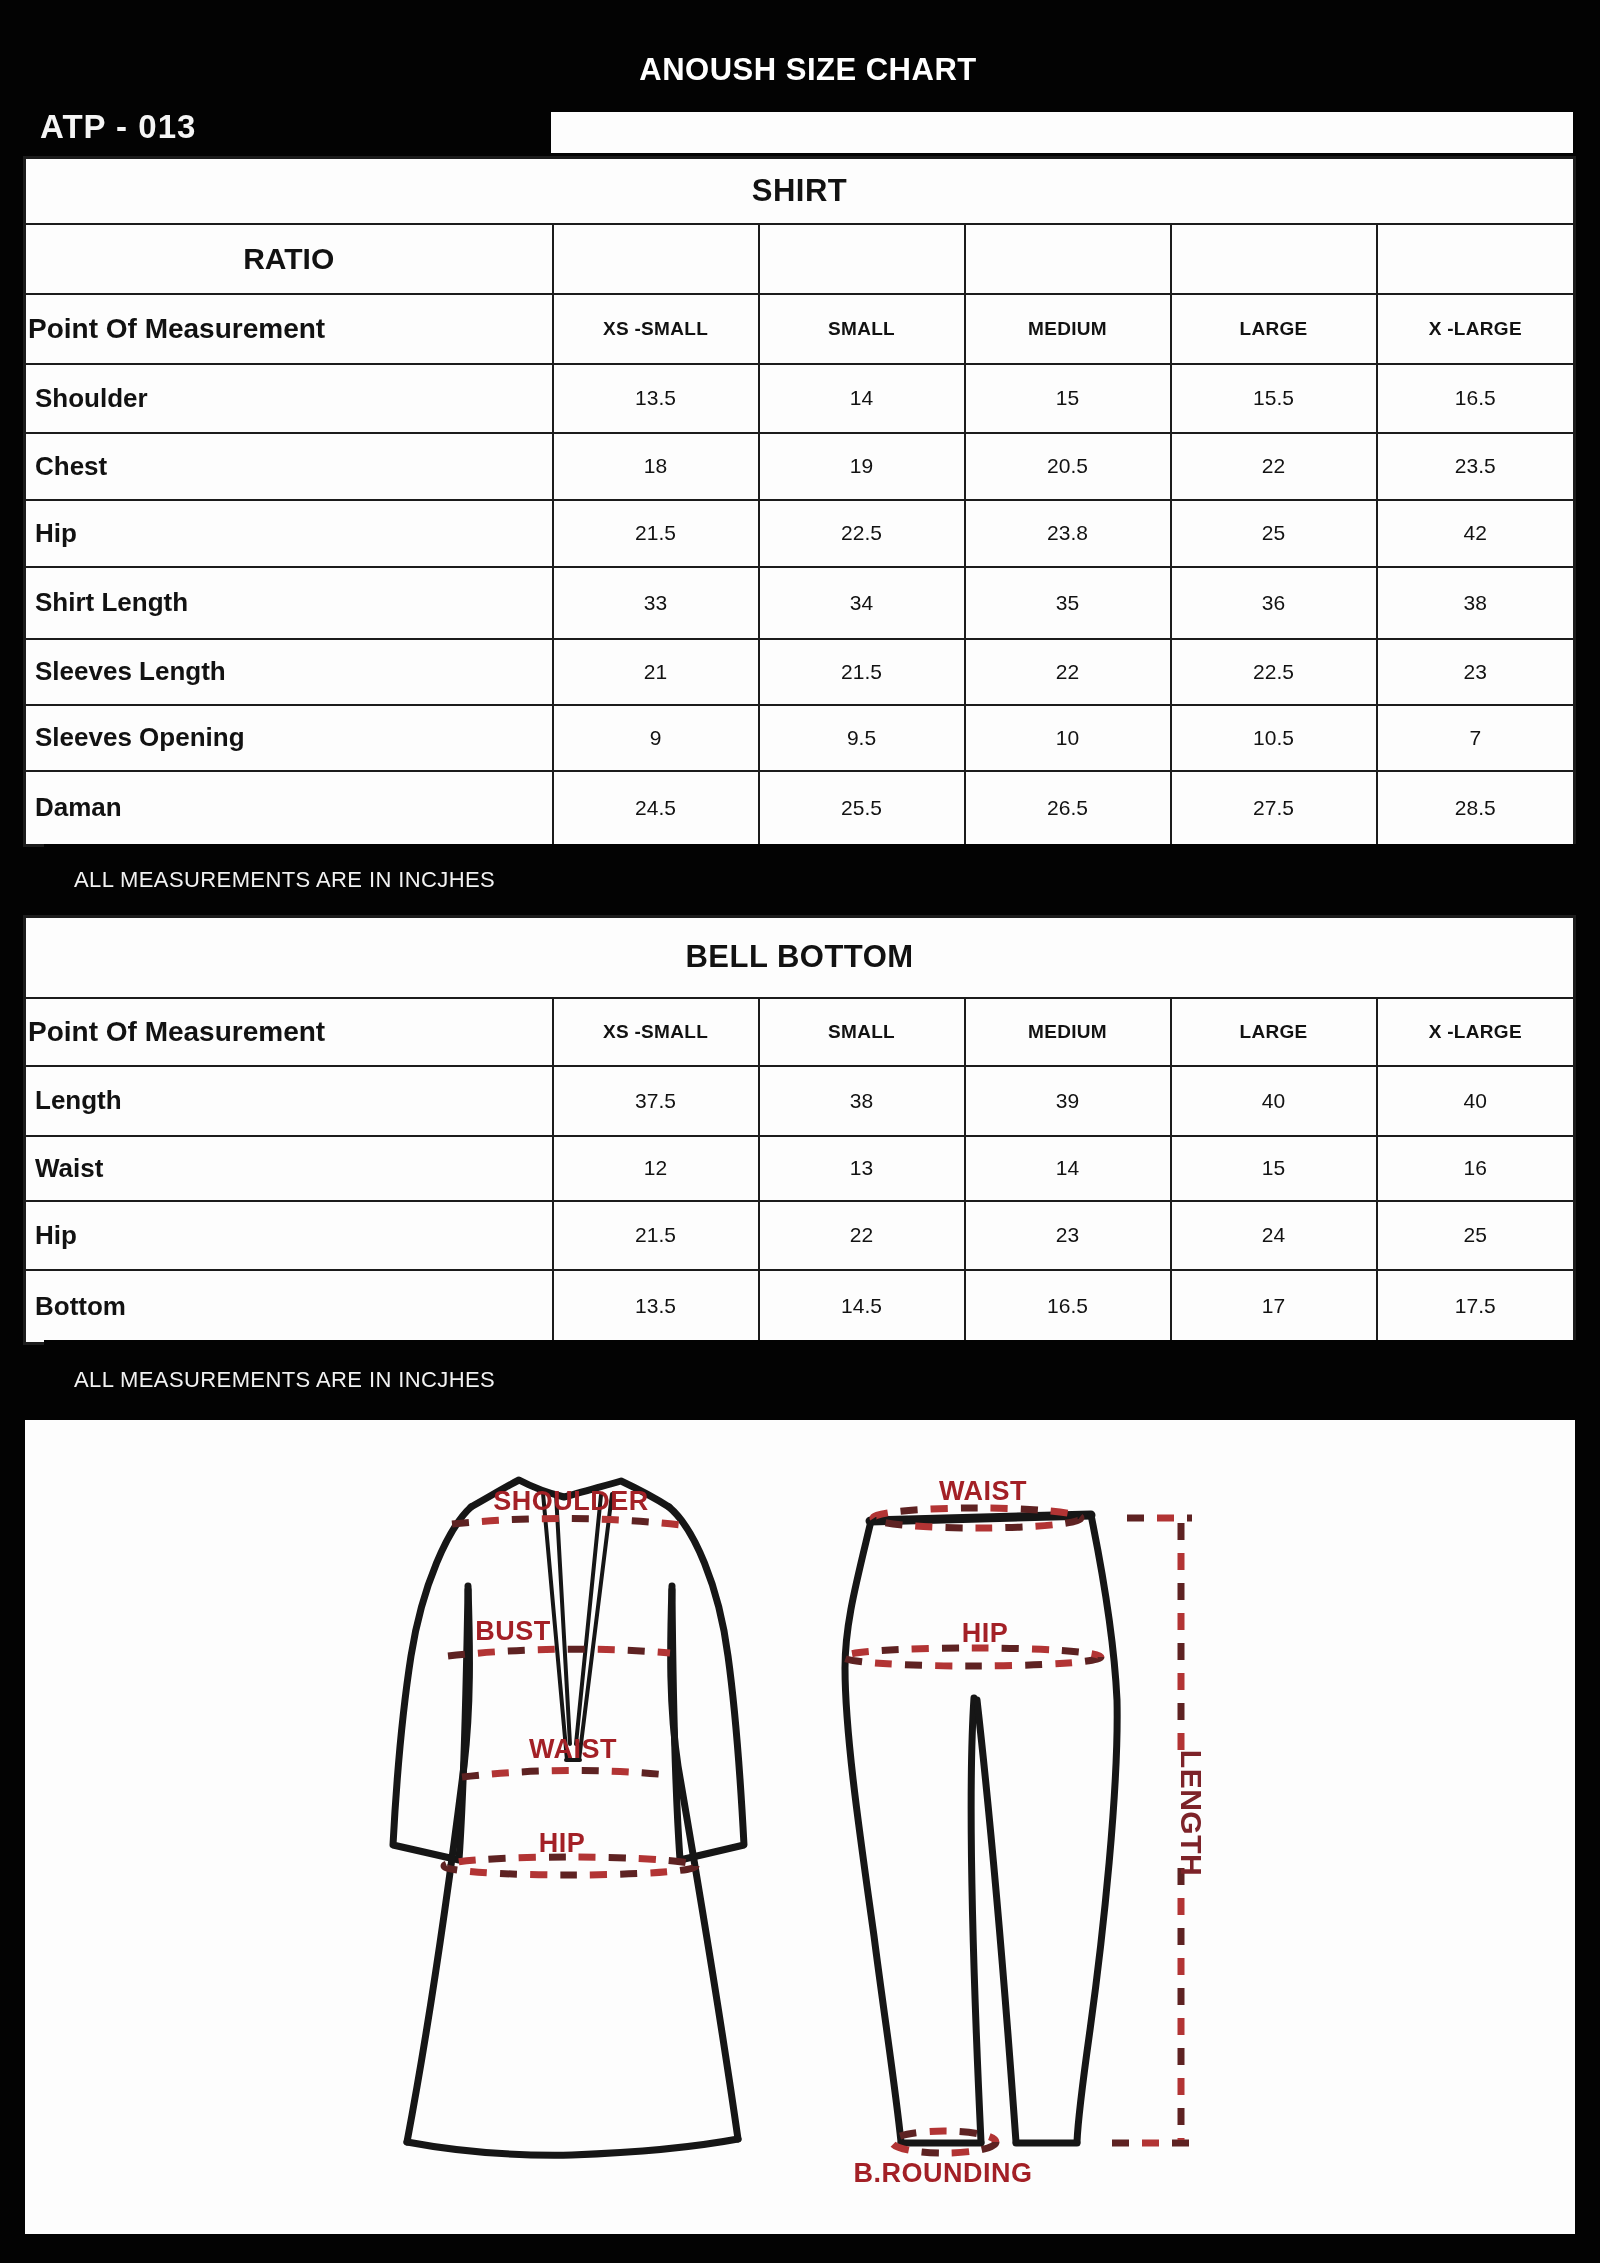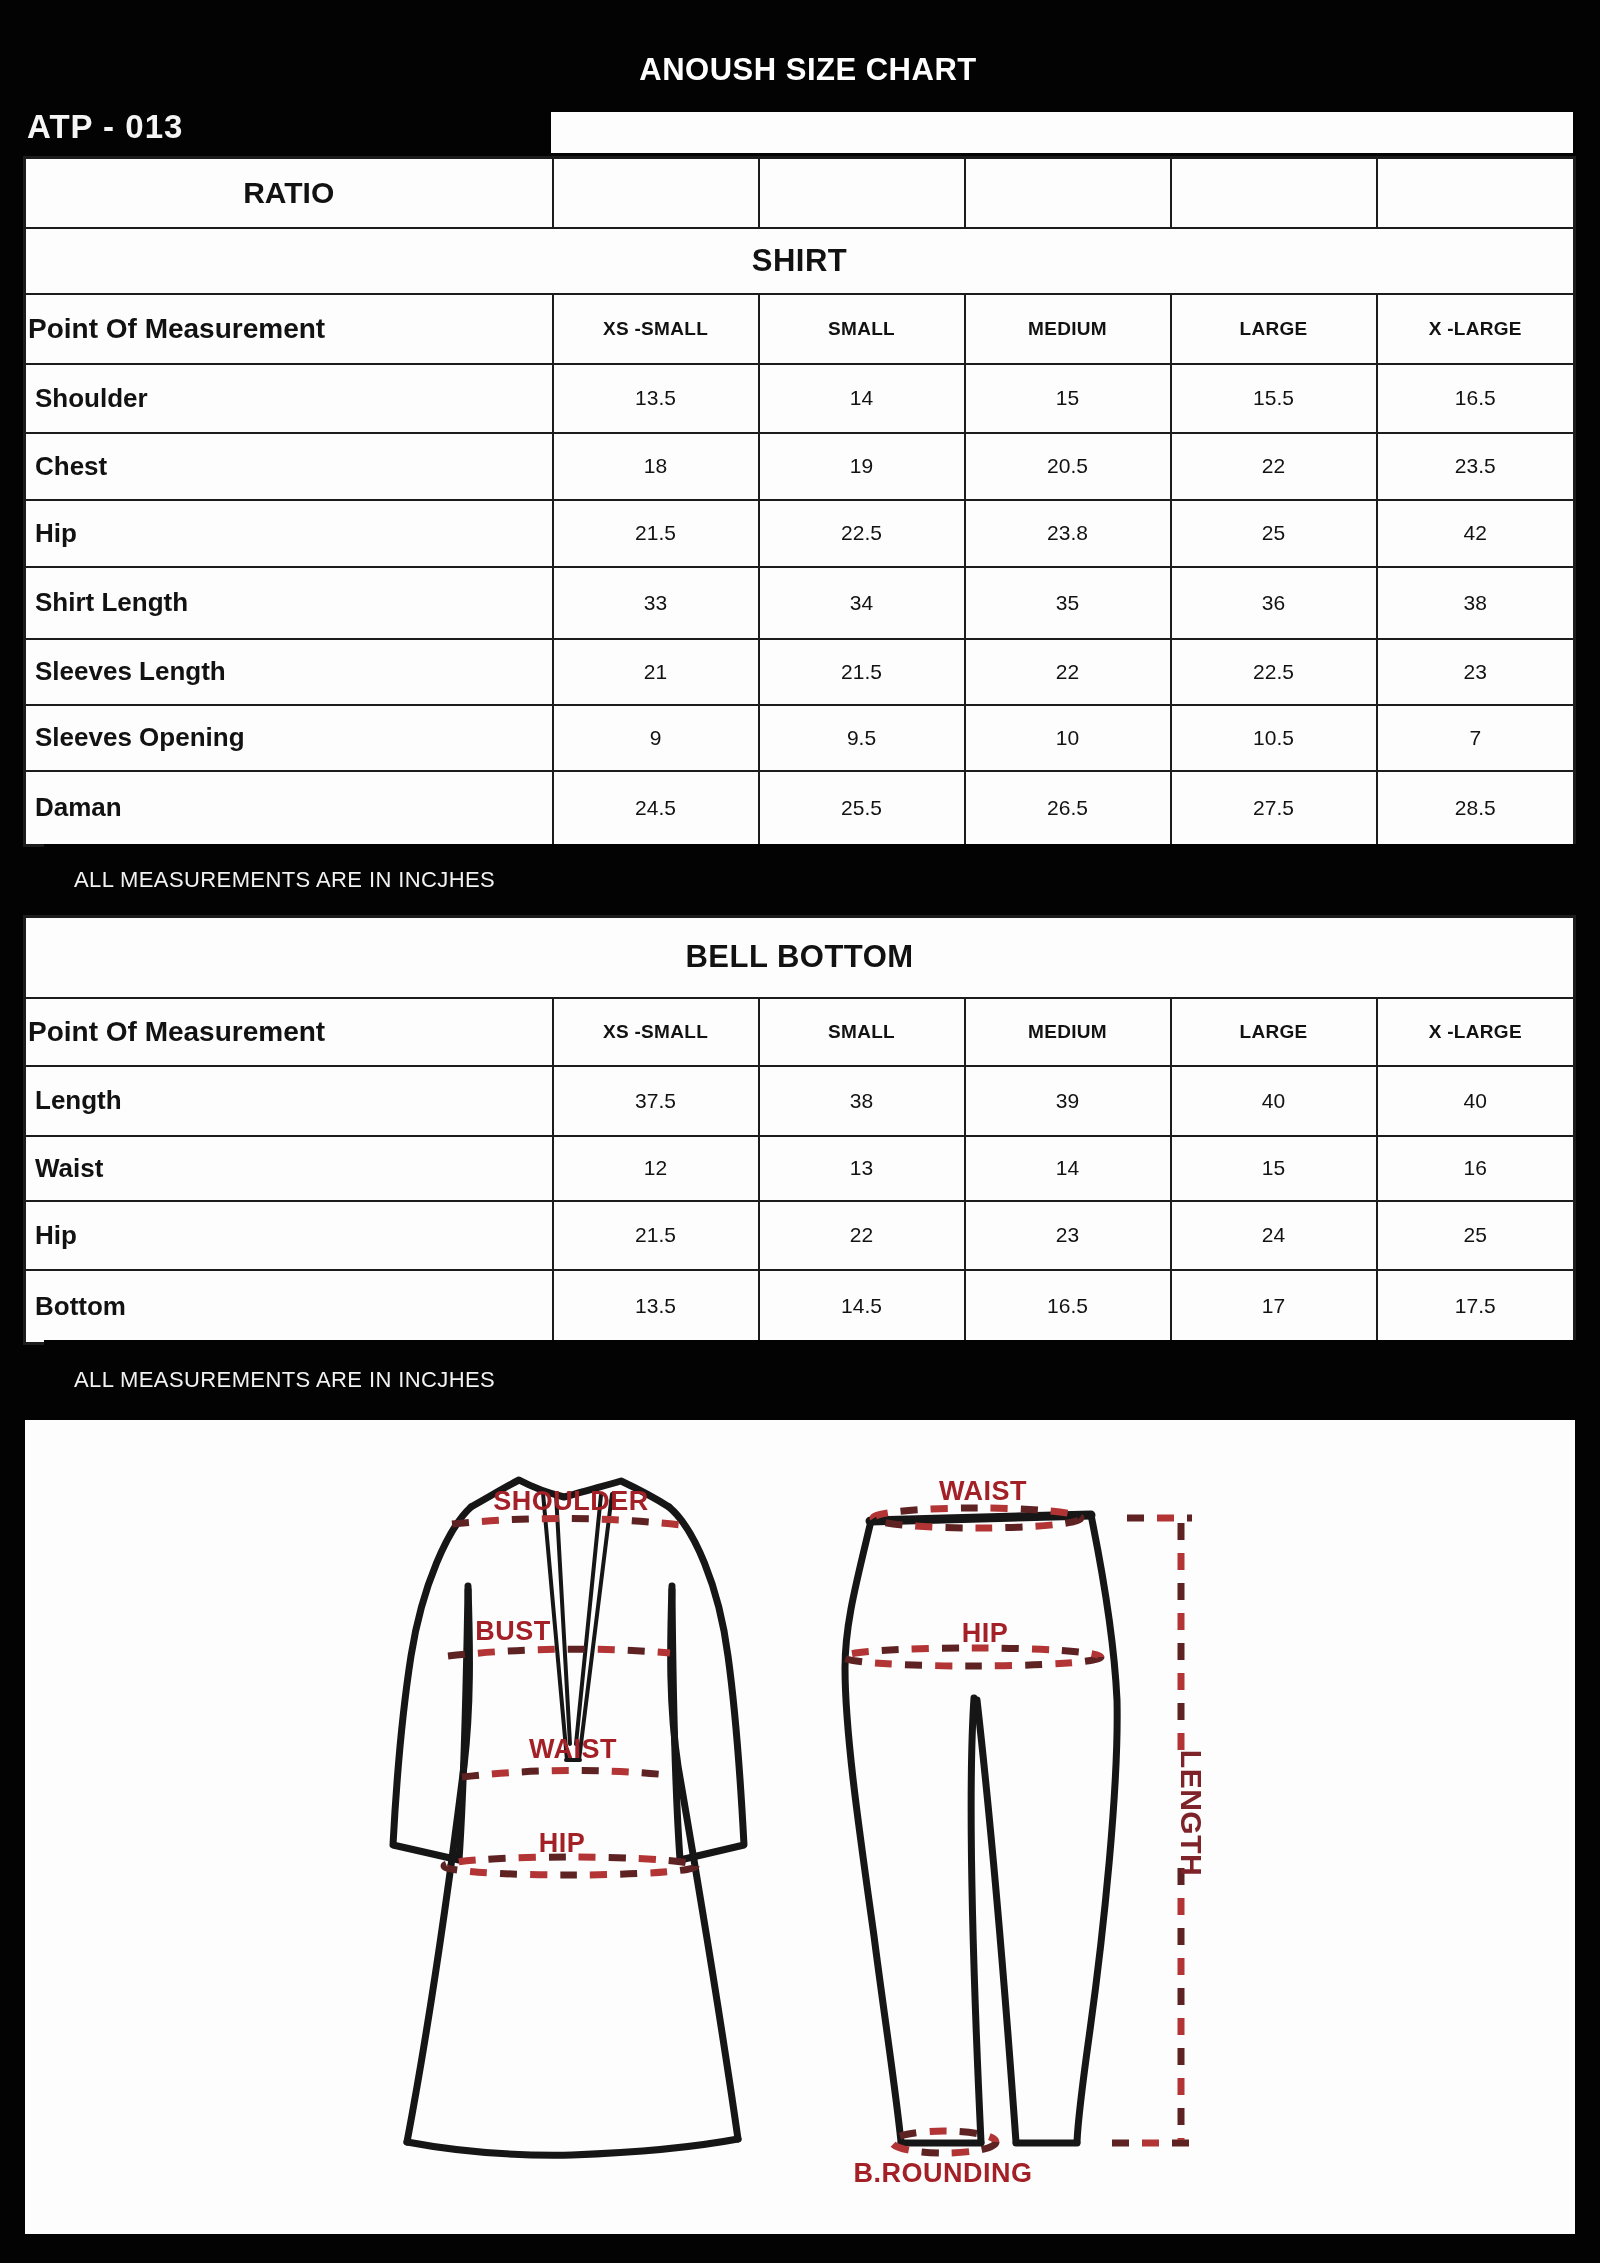--- a/index.html
+++ b/index.html
@@ -11,21 +11,21 @@
     overflow: hidden;
   }
   
   .page-title {
     position:absolute; top:52px; left:0; width:1600px;
     text-align:center; color:#fff; font-size:31px; font-weight:600;
     letter-spacing:.5px;
     margin-left:8px;
   }
   .product-code {
-    position:absolute; top:108px; left:27px;
+    position:absolute; top:108px; left:40px;
     color:#f5f5f5; font-size:33px; font-weight:600; letter-spacing:1px;
   }
   .product-code-bar {
     position:absolute; top:112px; left:551px; width:1022px; height:41px;
     background: var(--paper,#fefefe);
   }
   
   table.sheet {
     position:absolute; left:23px; width:1550px;
     border-collapse:collapse; table-layout:fixed;
@@ -86,30 +86,30 @@
 <table class="sheet" id="shirt-table">
   <colgroup>
     <col style="width:528px">
       <col style="width:206px">
       <col style="width:206px">
     <col style="width:206px">
       <col style="width:206px">
       <col style="width:198px">
   </colgroup>
   <tbody>
-      <tr style="height:70px">
+      <tr style="height:66px">
+    <td class="tbl-title" colspan="6">SHIRT</td>
+  </tr>
+  <tr style="height:70px">
     <td class="ratio">RATIO</td>
     <td></td>
     <td></td>
     <td></td>
     <td></td>
     <td></td>
-  </tr>
-  <tr style="height:66px">
-    <td class="tbl-title" colspan="6">SHIRT</td>
   </tr>
   <tr style="height:70px">
     <td class="pom">Point Of Measurement</td>
     <td class="size-h">XS -SMALL</td>
     <td class="size-h">SMALL</td>
     <td class="size-h">MEDIUM</td>
     <td class="size-h">LARGE</td>
     <td class="size-h">X -LARGE</td>
   </tr>
   <tr style="height:69px">

